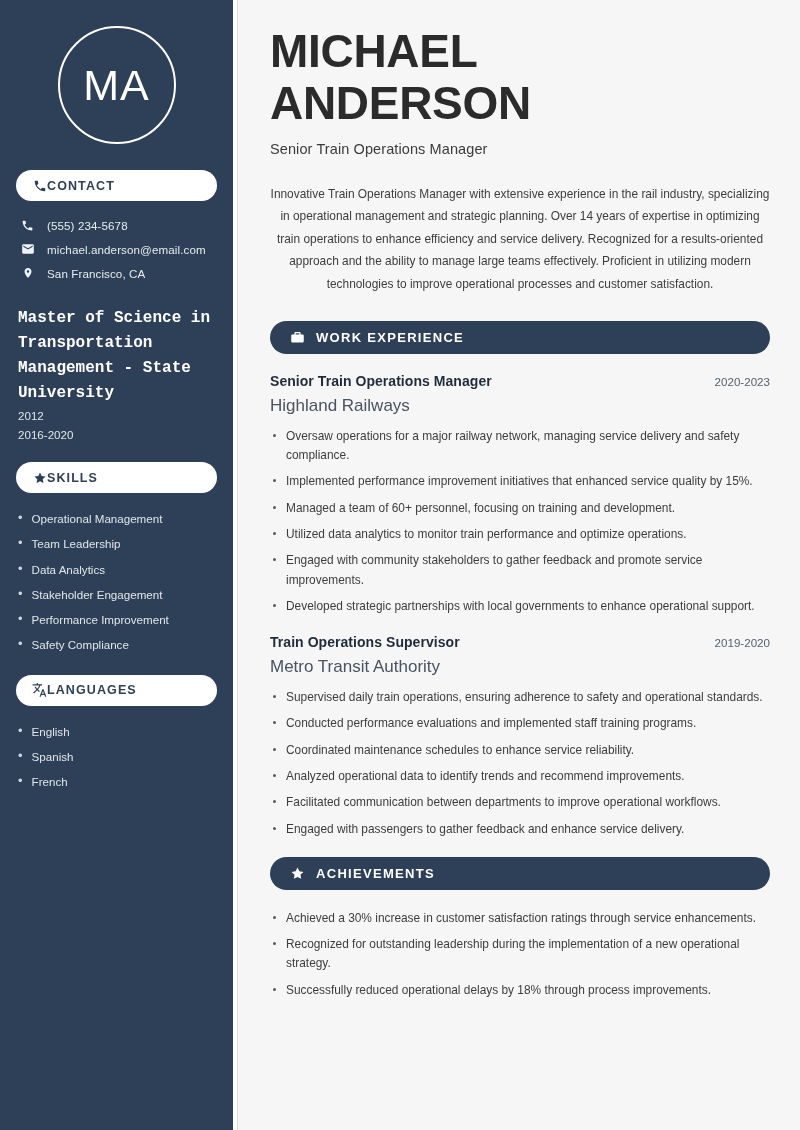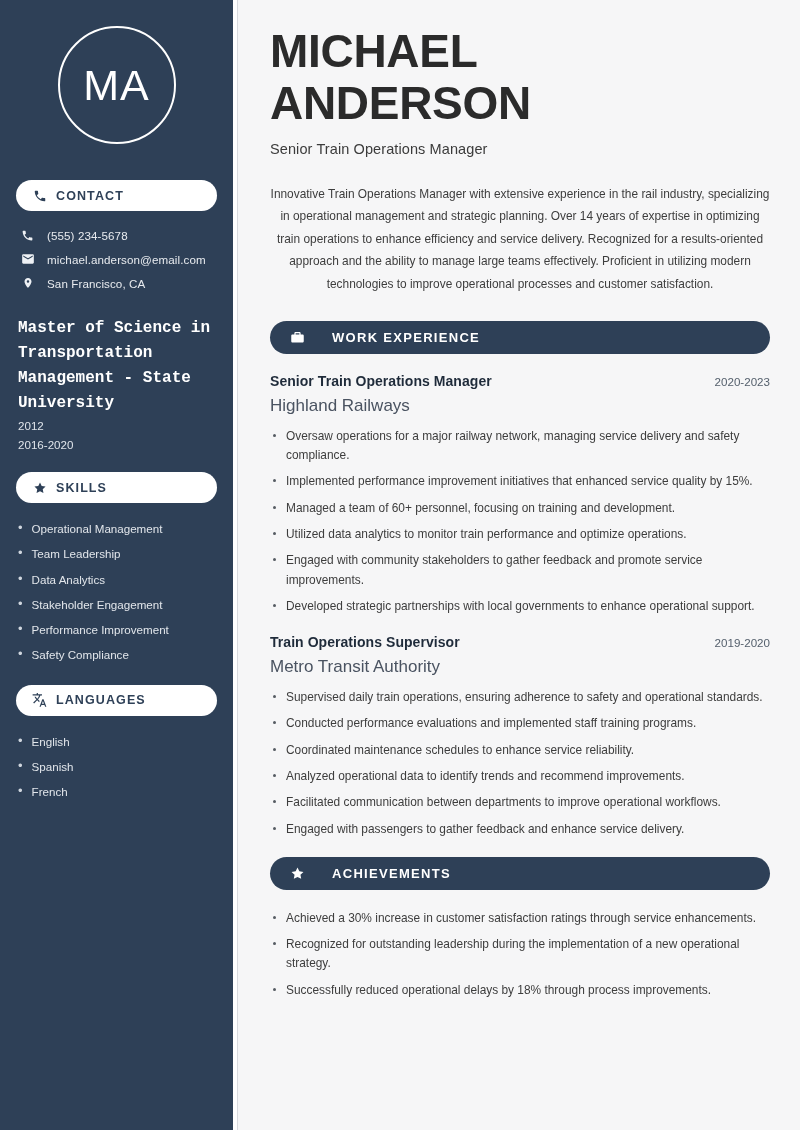--- a/index.html
+++ b/index.html
@@ -34,21 +34,21 @@
     width: 5px;
     min-width: 5px;
     background: #ffffff;
     border-right: 1px solid #d8dade;
   }
 
   .avatar-wrap {
     display: flex;
     justify-content: center;
     padding-top: 26px;
-    padding-bottom: 36px;
+    padding-bottom: 26px;
   }
   .avatar {
     width: 118px;
     height: 118px;
     border-radius: 50%;
     border: 2px solid #ffffff;
     display: flex;
     align-items: center;
     justify-content: center;
     font-size: 43px;
@@ -58,21 +58,20 @@
     font-family: "Liberation Sans", sans-serif;
   }
 
   .pill {
     background: #ffffff;
     color: #2e4057;
     border-radius: 18px;
     height: 31px;
     display: flex;
     align-items: center;
-    gap: 9px;
     padding: 0 16px;
     font-size: 12.5px;
     font-weight: bold;
     letter-spacing: 1.1px;
     margin-bottom: 13px;
   }
   .pill .pill-icon {
     display: flex;
     align-items: center;
     justify-content: center;
@@ -160,21 +159,21 @@
     text-align: center;
   }
 
   .section-bar {
     background: #2e4057;
     color: #ffffff;
     border-radius: 19px;
     height: 33px;
     display: flex;
     align-items: center;
-    gap: 27px;
+    gap: 11px;
     padding: 0 19px;
     font-size: 13px;
     font-weight: bold;
     letter-spacing: 1.3px;
     margin-bottom: 19px;
   }
   .section-bar .sb-icon {
     display: flex;
     align-items: center;
     justify-content: center;

